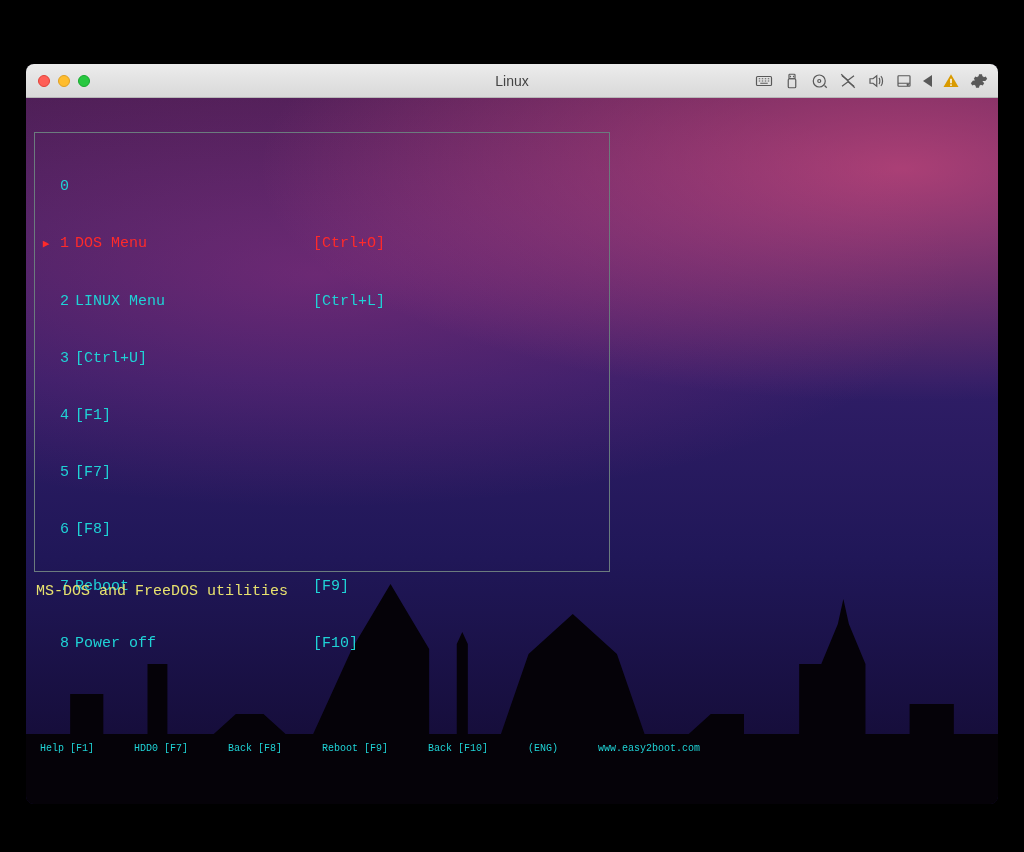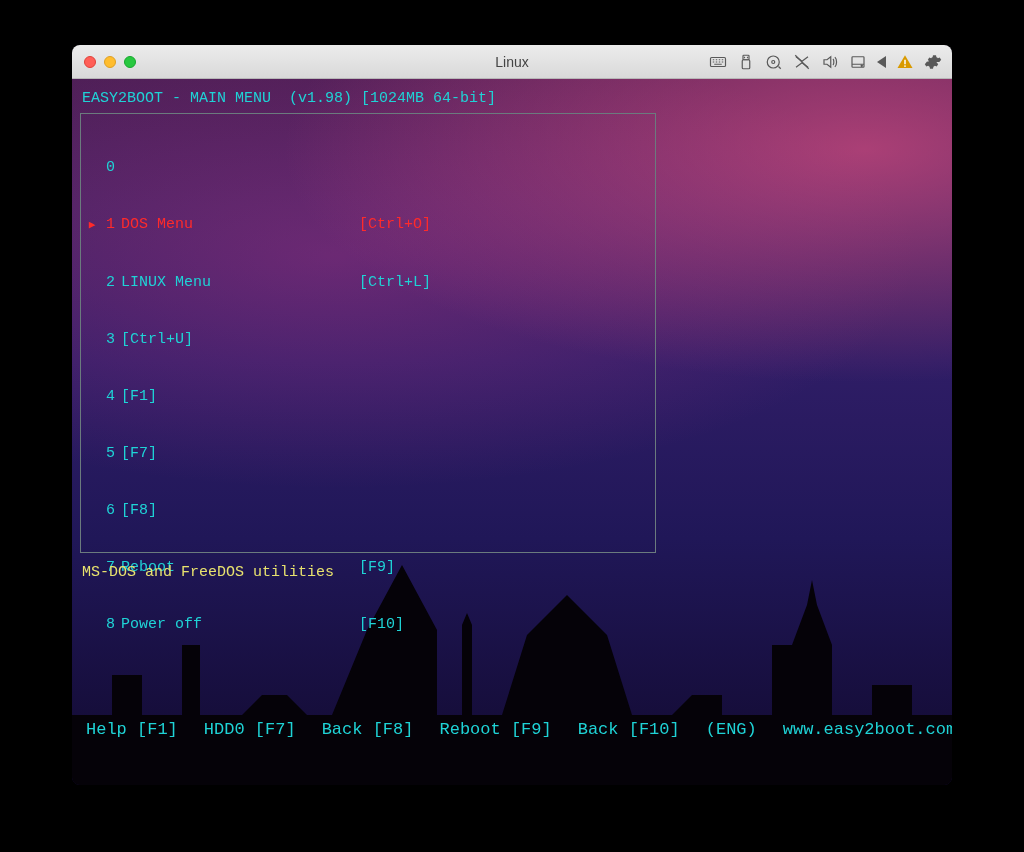--- a/index.html
+++ b/index.html
@@ -7,23 +7,23 @@
     width: 1024px;
     height: 852px;
     background: #000;
     font-family: -apple-system, "Helvetica Neue", Arial, sans-serif;
     display: flex;
     align-items: flex-start;
     justify-content: center;
   }
   .window {
     position: relative;
-    width: 880px;
+    width: 972px;
     height: 740px;
-    margin-top: 45px;
+    margin-top: 64px;
     background: #0a0818;
     border-radius: 8px;
     overflow: hidden;
     box-shadow: 0 20px 50px rgba(0,0,0,0.7);
   }
   
   .titlebar {
     height: 34px;
     background: linear-gradient(#ececec,#d9d9d9);
     border-bottom: 1px solid #b7b7b7;
@@ -93,21 +93,21 @@
   .menu-row .key   { }
   .menu-row.sel { color:#ff2a2a; }
   .menu-row.sel .arrow::before { content:"\25B6"; font-size:11px; }
 
   .desc {
     position:absolute; left:10px; top:484px;
     color:#e8e26e;
   }
   .footer {
     position:absolute; left:14px; bottom:46px;
-    display:flex; gap:26px; color:#1fd3d6; font-size:17px;justify-content:center;
+    display:flex; gap:40px; color:#1fd3d6; font-size:10px;justify-content:center;
   }
   .footer span { white-space:pre; }
 </style>
 </head>
 <body>
 
 <div class="window">
 
   <div class="titlebar">
     <div class="traffic">
@@ -189,21 +189,20 @@
           L430,190 L455,110 L495,70 L535,110 L560,190
           L600,190 L620,170 L650,170 L650,190
           L700,190 L700,120 L720,120
           L735,80 L740,55 L745,80 L760,120 L760,190
           L800,190 L800,160 L840,160 L840,190
           L880,190 L880,260 Z"></path>
       </svg>
     </div>
 
     <div class="term">
-      <div class="hdr">EASY2BOOT - MAIN MENU  (v1.98) [1024MB 64-bit]</div>
 
       <div class="menu-box">
         <div class="menu-row">
           <span class="arrow"></span>
           <span class="idx">0</span>
           <span class="key"></span>
         </div>
         <div class="menu-row sel">
           <span class="arrow"></span>
           <span class="idx">1</span>

